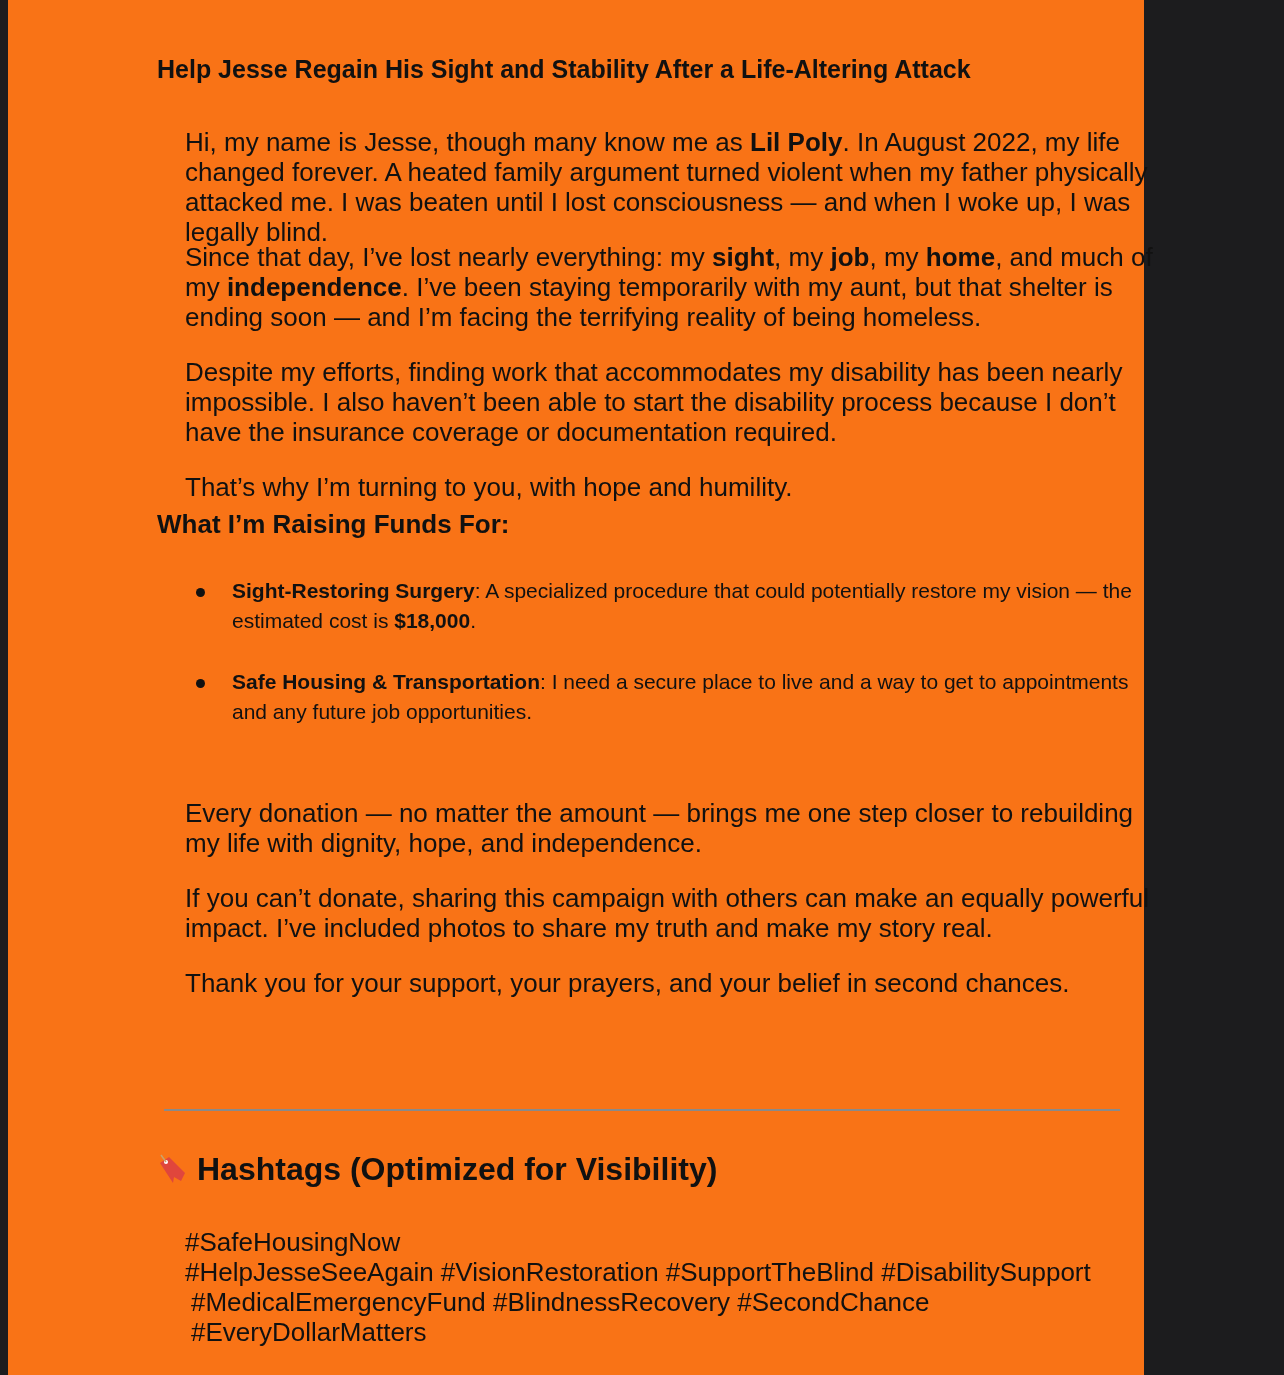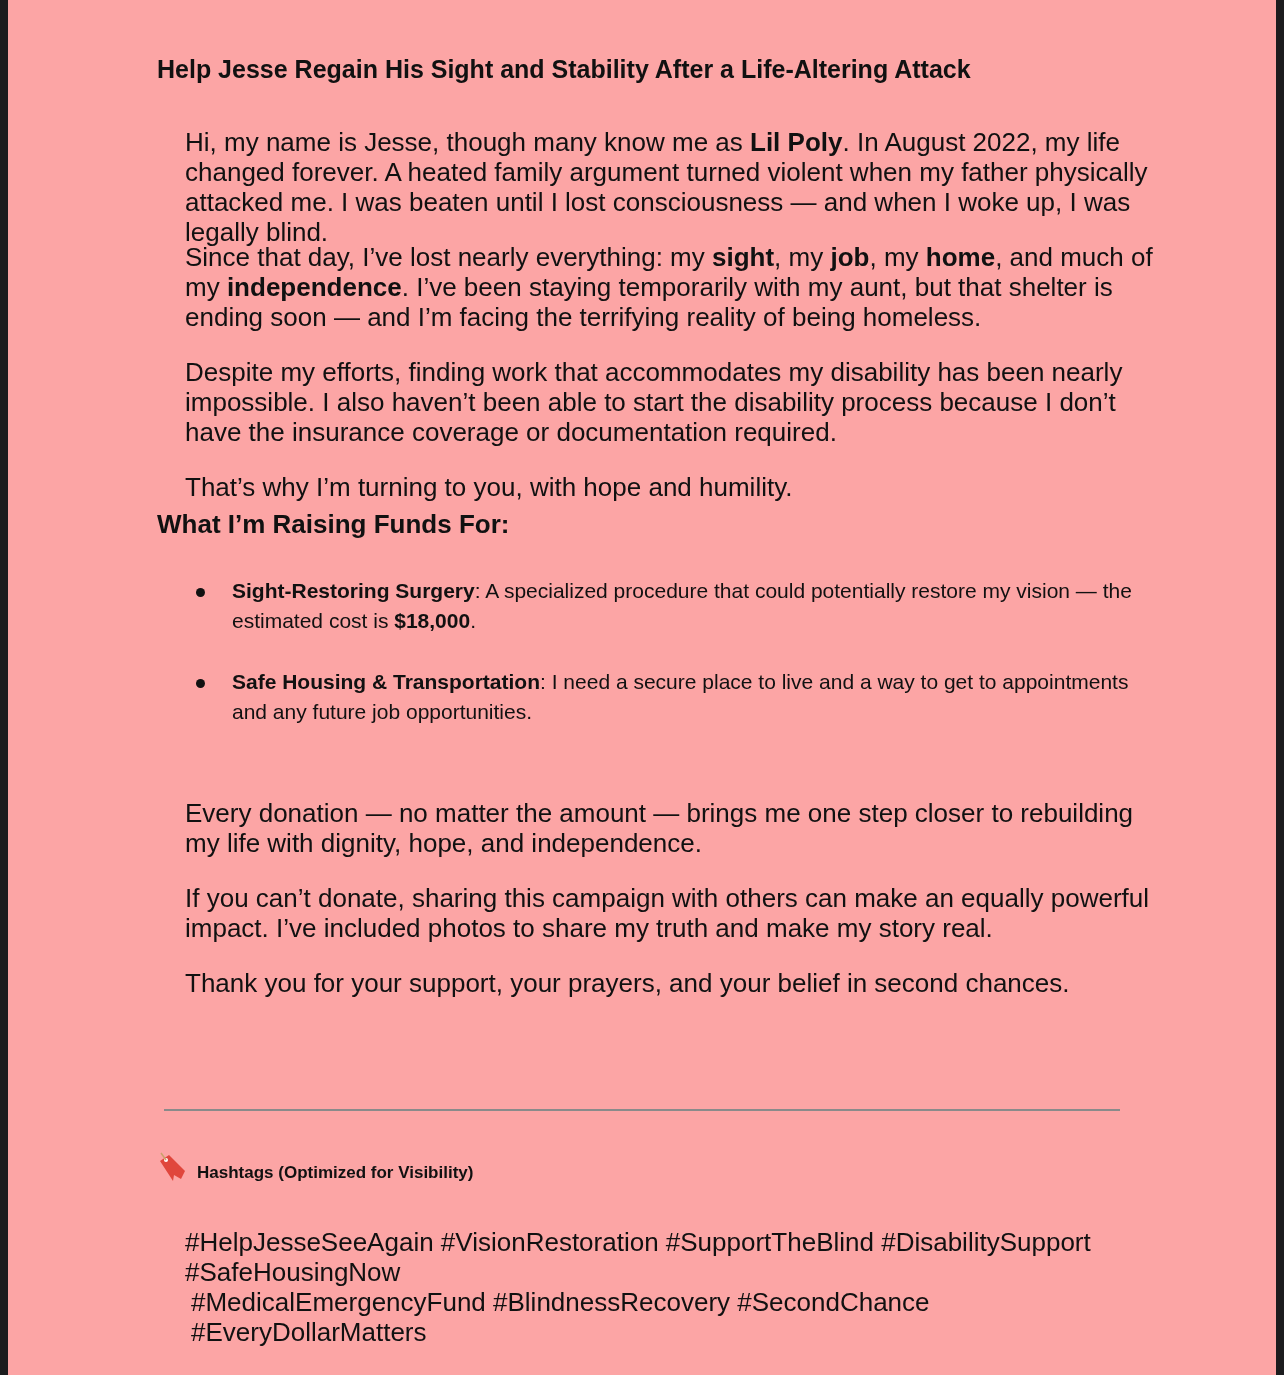--- a/index.html
+++ b/index.html
@@ -4,22 +4,22 @@
 <style>
   html, body { margin: 0; padding: 0; }
   body {
     width: 1284px; height: 1375px; overflow: hidden;
     background: #1c1c1e;
     font-family: "Liberation Sans", sans-serif;
     color: #111;
   }
   .page {
     position: absolute; left: 8px; top: 0;
-    width: 1268px; height: 1375px;
-    background: #fca5a5;
+    width: 1136px; height: 1375px;
+    background: #f97316;
   }
   .content {
     position: absolute; left: 149px; top: 0;
     width: 980px;
   }
   h1 {
     position: absolute; top: 52px; left: 0;
     margin: 0; font-size: 25px; font-weight: bold; line-height: 34px;
     white-space: nowrap;
   }
@@ -82,26 +82,26 @@
 
     <p class="para" style="top:867px;">If you can’t donate, sharing this campaign with others can make an equally powerful impact. I’ve included photos to share my truth and make my story real.</p>
 
     <p class="para" style="top:952px;">Thank you for your support, your prayers, and your belief in second chances.</p>
 
     <div class="para" style="top:1007px;">
     </div>
 
     <div class="divider"></div>
 
-    <h2 style="top:1152px; font-size:17px;"><span class="tag-icon"><svg width="32" height="30" viewBox="0 0 32 30">
+    <h2 style="top:1152px; font-size:32px;"><span class="tag-icon"><svg width="32" height="30" viewBox="0 0 32 30">
             <path d="M3 9 L12 3 L28 19 L24 27 L17 23 L16 29 Z" fill="#e0463c"></path>
             <circle cx="9" cy="8" r="2" fill="#fff"></circle>
             <path d="M9 8 L4 1" stroke="#c9a36a" stroke-width="1.5"></path>
           </svg></span><span>Hashtags (Optimized for Visibility)</span></h2>
 
     <div class="para" style="top:1211px;">
+      <div>#SafeHousingNow</div>
       <div>#HelpJesseSeeAgain #VisionRestoration #SupportTheBlind #DisabilitySupport</div>
-      <div>#SafeHousingNow</div>
       <div class="indent1">#MedicalEmergencyFund #BlindnessRecovery #SecondChance #EveryDollarMatters</div>
     </div>
 
   </div>
 </div>
 
 </body></html>

